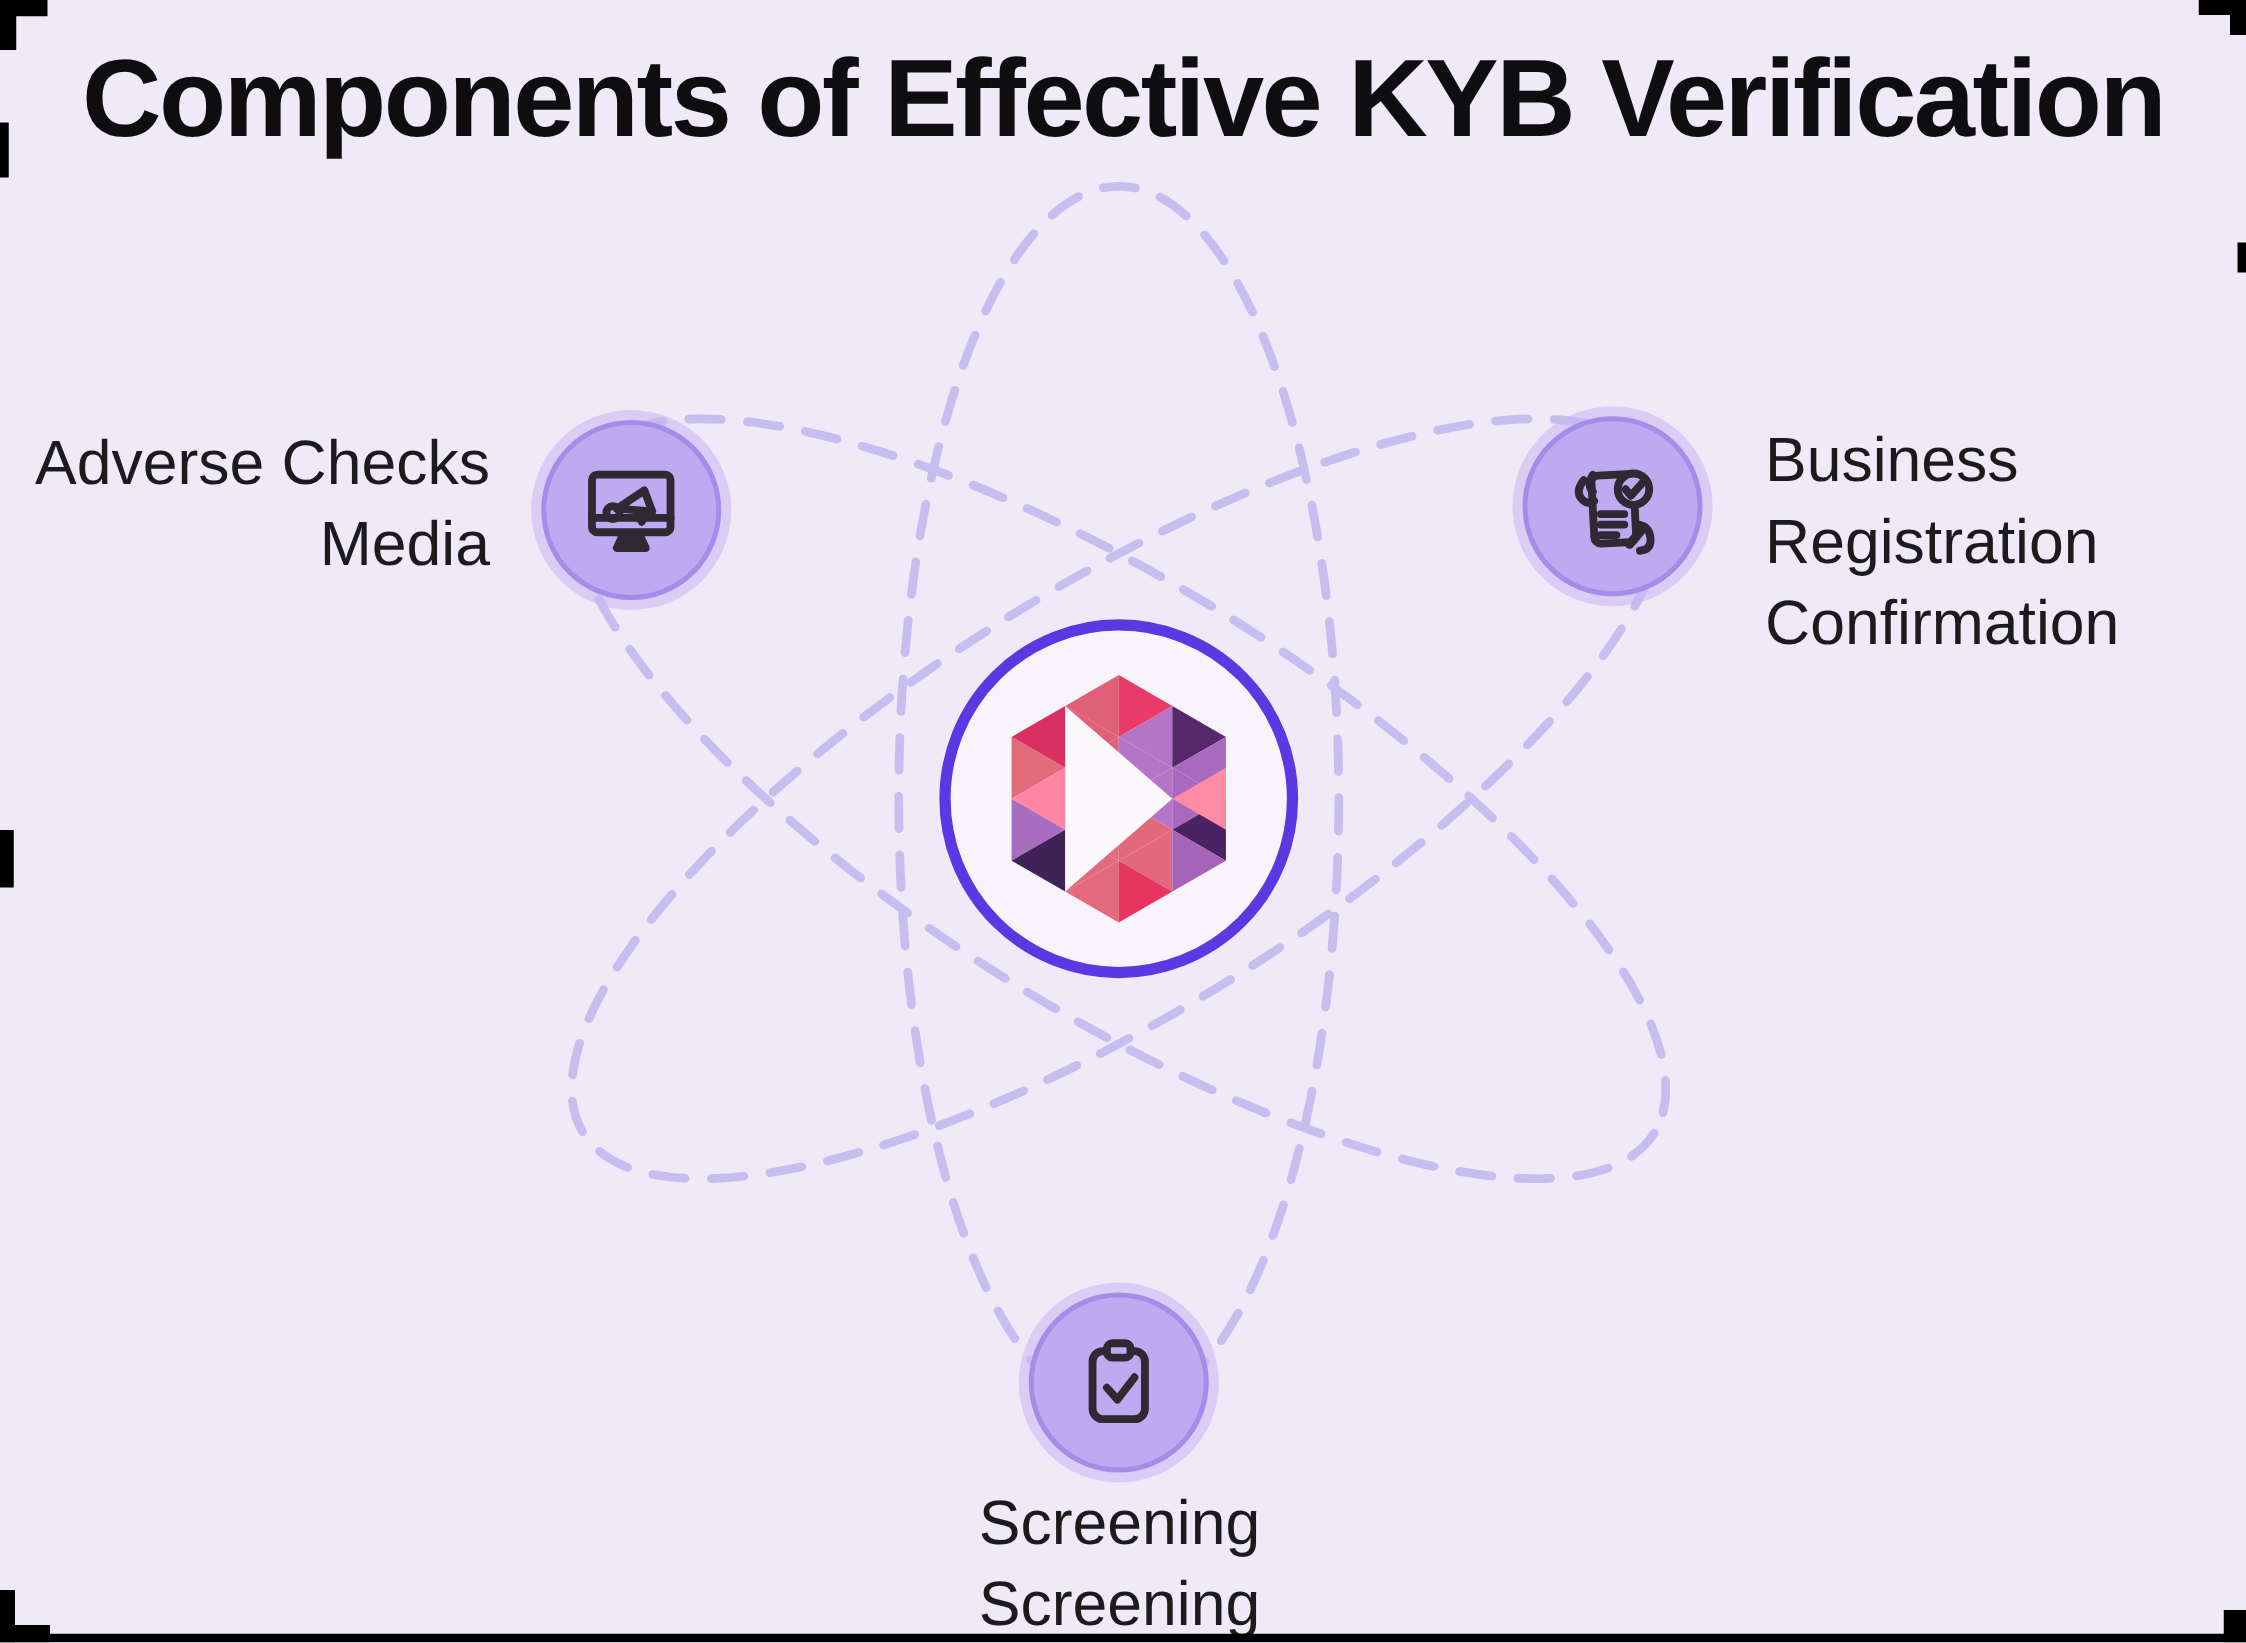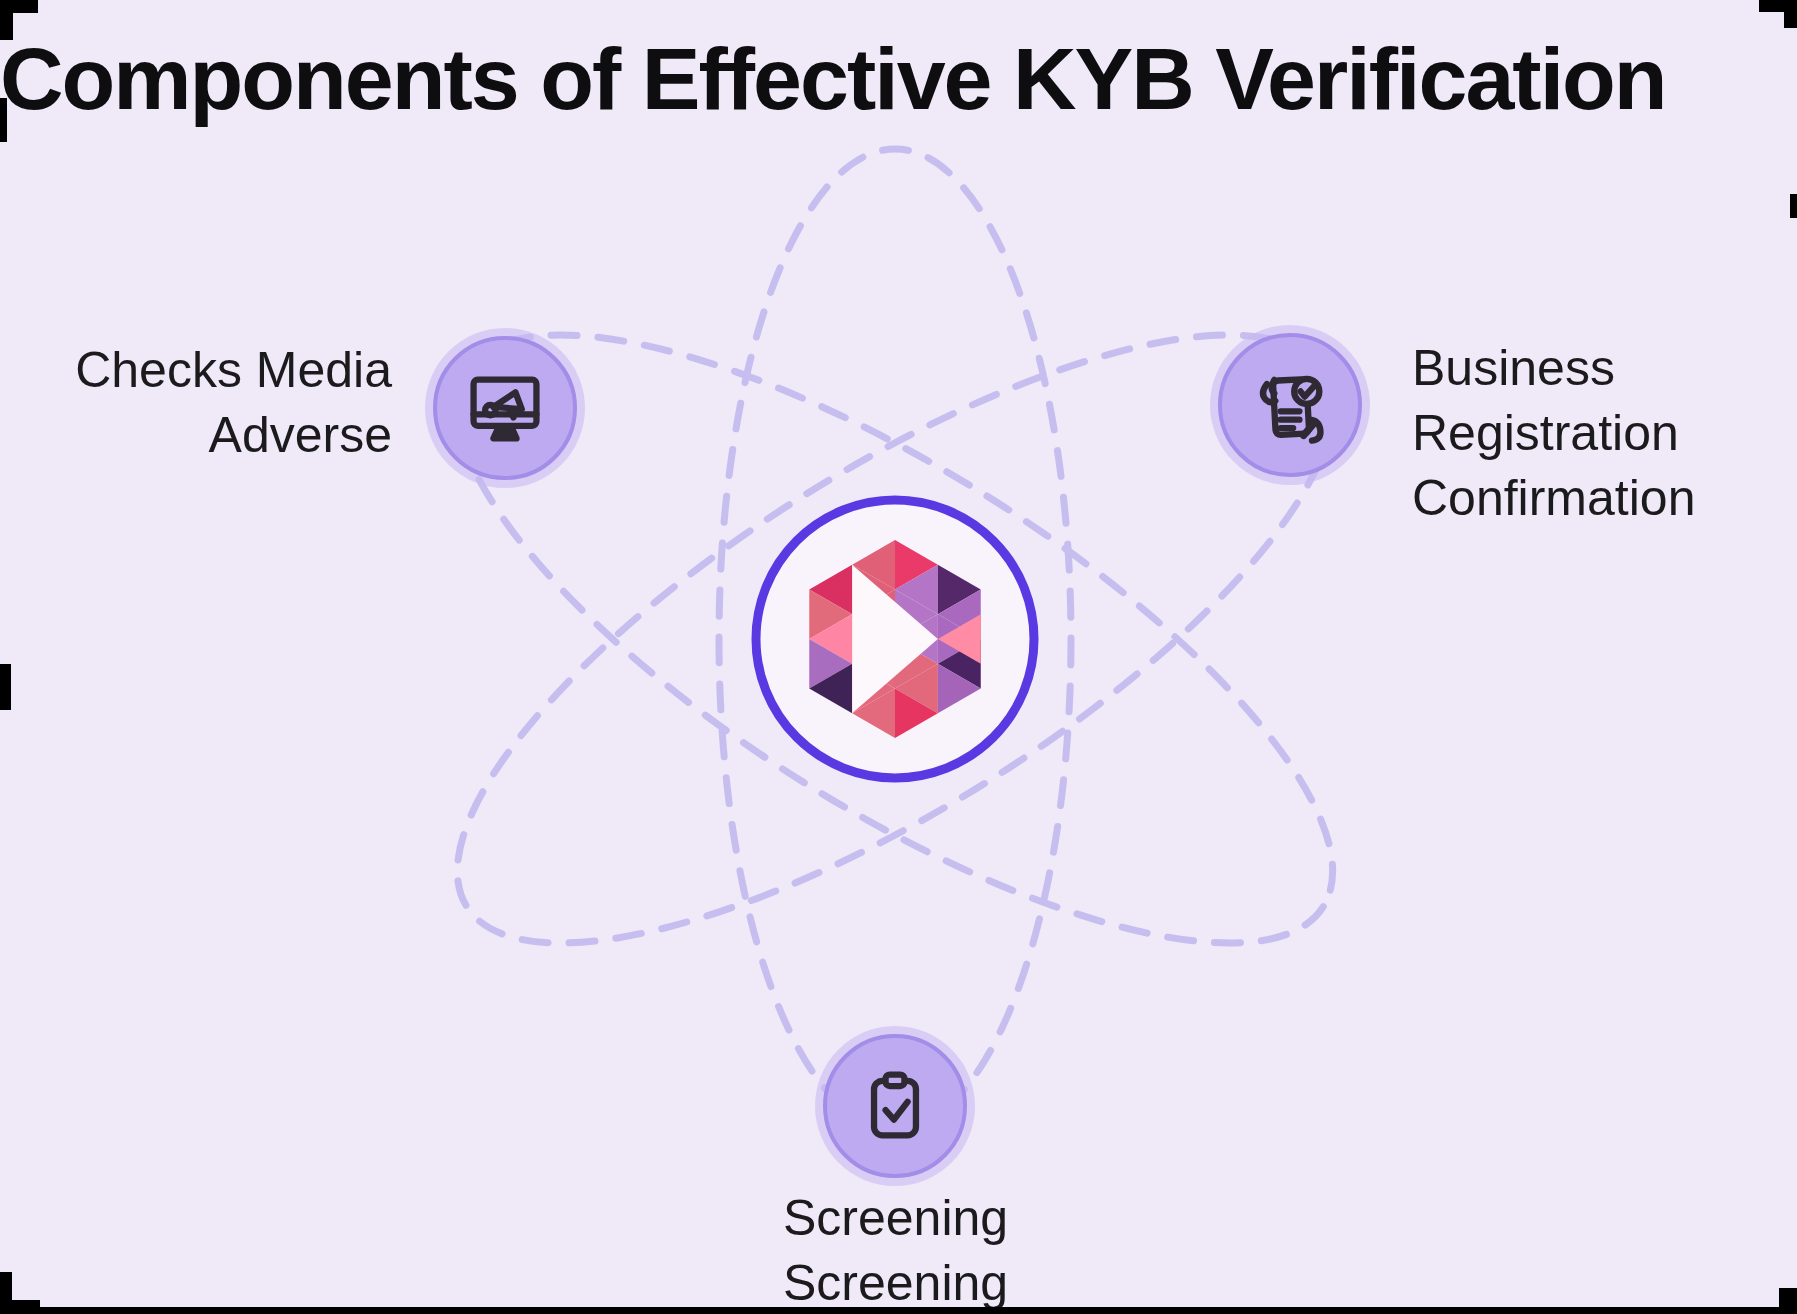--- a/index.html
+++ b/index.html
@@ -5,21 +5,21 @@
   html,body{margin:0;padding:0;background:#d8d2e4;}
   .canvas{
     position:relative;
     width:1797px;height:1314px;
     background:#EFE9F8;
     overflow:hidden;
     font-family:"Liberation Sans", sans-serif;
   }
   .title{
     position:absolute;top:28px;left:0;width:100%;
-    text-align:left;
+    text-align:center;
     font-size:88px;font-weight:700;letter-spacing:-2px;
     color:#0E0E10;
   }
   .orbits{position:absolute;left:0;top:0;}
   .node{
     position:absolute;width:144px;height:144px;border-radius:50%;
     background:#BDAAF0;border:4px solid #A28DE9;box-sizing:border-box;
     box-shadow:0 0 0 8px rgba(198,182,243,.55);
     display:flex;align-items:center;justify-content:center;
   }
@@ -85,22 +85,22 @@
         <rect x="12" y="15" width="60" height="44" rx="4"></rect>
         <line x1="12" y1="48" x2="72" y2="48"></line>
         <path d="M36,60 L31,71 H53 L48,60 Z" fill="#2E2933"></path>
         <path d="M31,41 L52,27 L58,43 Z"></path>
         <circle cx="28" cy="44" r="5"></circle>
         <path d="M46,43 l4,8"></path>
       </g>
     </svg>
   </div>
   <div class="label right-al" style="left:0;top:338px;width:392px;">
-    <div>Checks Media</div>
-    <div>Adverse</div>
+    <div>Adverse Checks</div>
+    <div>Media</div>
   </div>
 
   <div class="node" style="left:1218px;top:333px;">
     <svg width="88" height="88" viewBox="0 0 84 84">
       <g fill="none" stroke="#2E2933" stroke-width="6" stroke-linecap="round" stroke-linejoin="round">
         <rect x="27" y="18" width="32" height="52" rx="5" transform="rotate(-3 43 44)"></rect>
         <path d="M33,48 h18 M33,56 h18 M33,64 h12"></path>
         <circle cx="58" cy="29" r="12" fill="#BDAAF0"></circle>
         <path d="M52,29 l4,5 l9,-10"></path>
         <path d="M20,22 q-7,9 -1,15 q4,4 9,1"></path>

